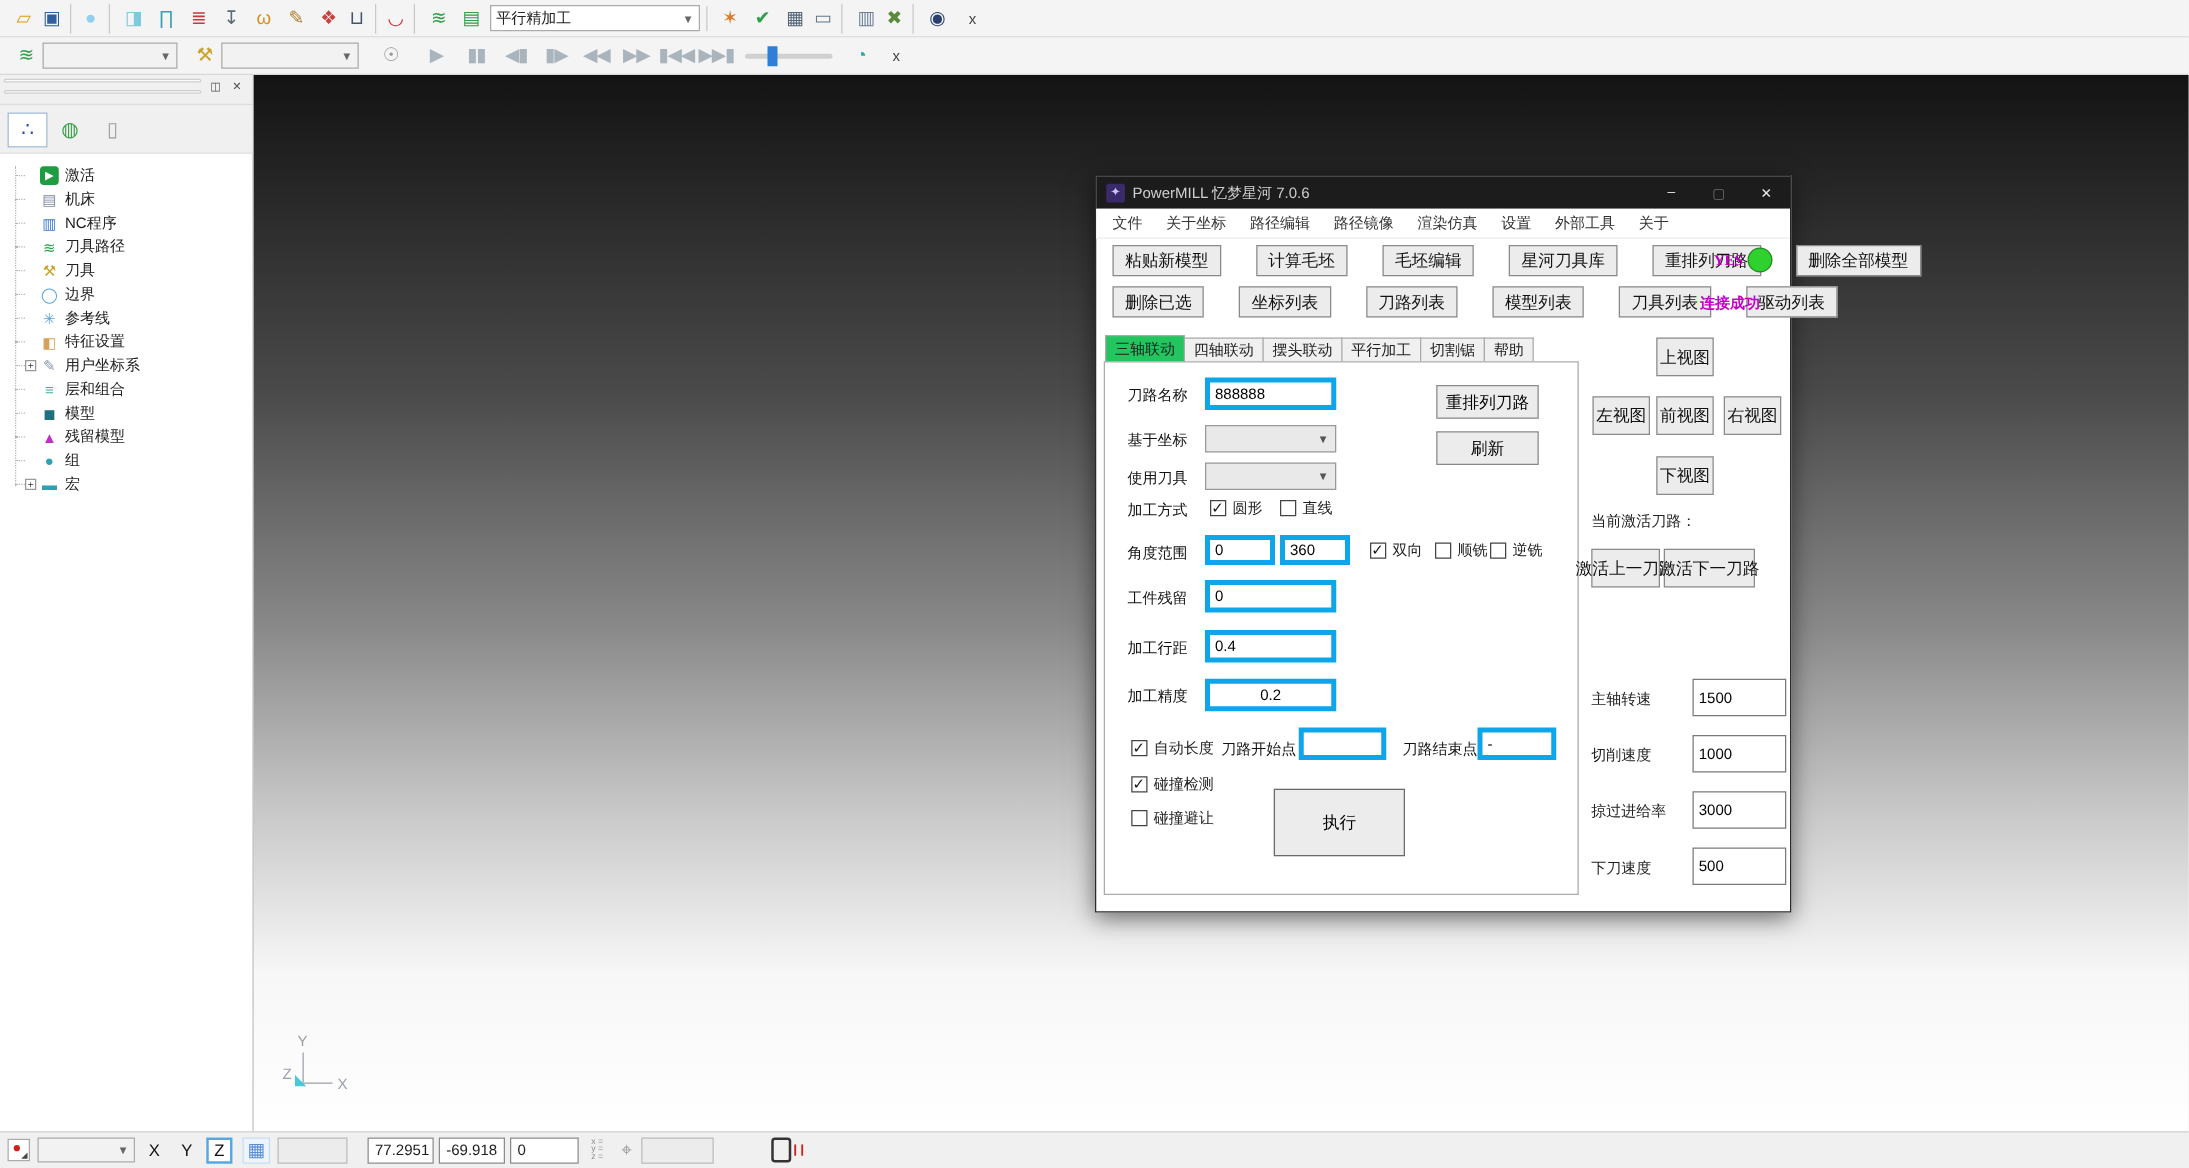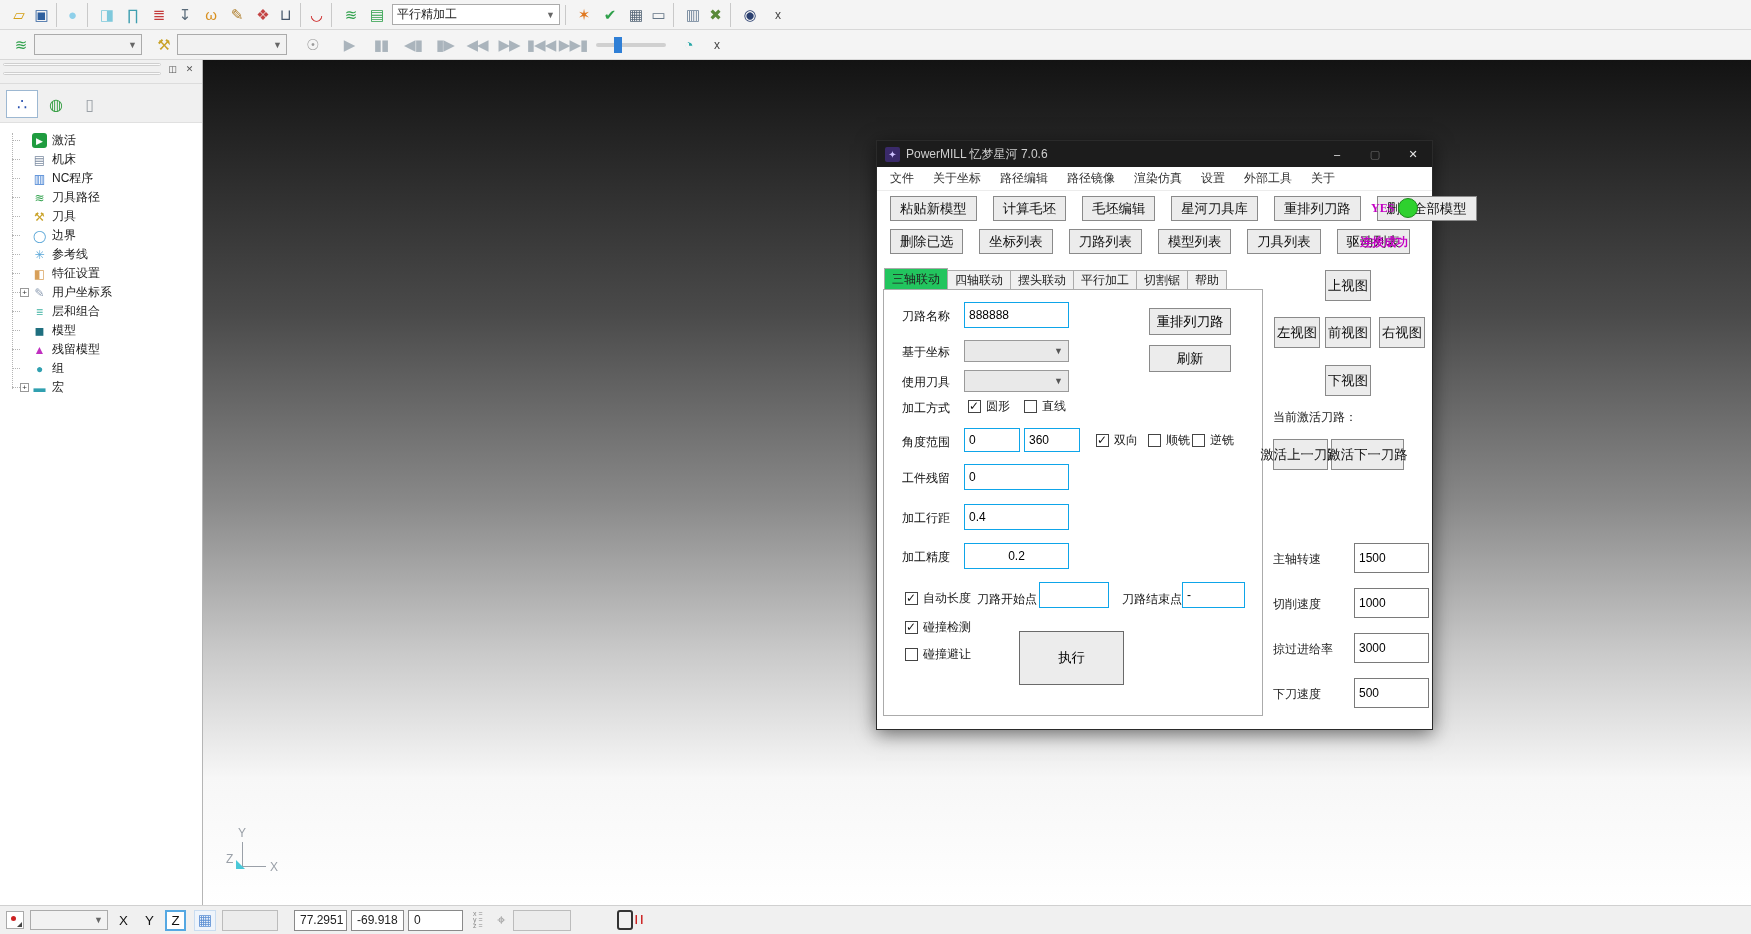--- a/index.html
+++ b/index.html
@@ -71,39 +71,39 @@
   #dlg-title { color:#cfcfcf; }
   #dlg-winbtns { margin-left:auto; display:flex; height:26px; }
   .winbtn { width:38px; height:26px; display:flex; align-items:center; justify-content:center; color:#e6e6e6; font-size:11px; }
   .winbtn.max { color:#6f6f6f; }
   #dlg-menubar { height:24px; display:flex; align-items:center; gap:19px; padding-left:13px;
     border-bottom:1px solid #ececec; background:#fff; }
   .menu-item { color:#333; white-space:nowrap; }
 
   .btn { background:#ececec; border:1px solid #8a8a8a; display:inline-flex; align-items:center;
     justify-content:center; color:#111; white-space:nowrap; }
-  .dlg-row { position:absolute; left:13px; display:flex; gap:16px; }
+  .dlg-row { position:absolute; left:13px; display:flex; gap:28px; }
   .dlg-row .btn { height:25px; padding:0 9px; }
   #dlg-row1 { top:55px; }
   #dlg-row2 { top:88px; }
   .magenta { color:#c400c4; font-weight:bold; font-family:"Liberation Serif","DejaVu Serif",serif; }
   #yes-label { position:absolute; left:494px; top:60px; font-size:12px; }
   #green-light { position:absolute; left:521px; top:57px; width:20px; height:20px; border-radius:50%;
     background:#2ed12e; border:1px solid #1c8a1c; }
   #connect-status { position:absolute; left:483px; top:93px; }
 
   #dlg-tabs { position:absolute; left:7px; top:129px; display:flex; }
   .tab { height:19px; padding:0 7px; display:flex; align-items:center; border:1px solid #ababab;
     border-bottom:none; background:#f0f0f0; color:#222; position:relative; margin-right:-1px; }
   .tab.active { background:#22c55e; height:21px; top:-2px; z-index:2; }
 
   #dlg-panel { position:absolute; left:6px; top:148px; width:380px; height:427px; background:#fff;
     border:1px solid #ababab; }
   .f-label { position:absolute; white-space:nowrap; color:#111; }
-  .f-input { position:absolute; height:26px; border:1px solid #0ea5e9; background:#fff; padding:0 4px;
+  .f-input { position:absolute; height:26px; border:4px solid #0ea5e9; background:#fff; padding:0 4px;
     font:12px "Liberation Sans","DejaVu Sans",sans-serif; }
   .f-select { position:absolute; height:22px; background:#e9e9e9; border:1px solid #9a9a9a;
     display:flex; align-items:center; }
   .f-select .chev { margin-left:auto; margin-right:5px; color:#555; font-size:9px; }
   .cb { position:absolute; display:flex; align-items:center; gap:5px; }
   .cb-box { width:13px; height:13px; border:1px solid #444; background:#fff; position:relative; flex:0 0 auto; }
   .cb-box[data-checked="true"]::after { content:"✓"; position:absolute; left:0px; top:-2px; font-size:12px; color:#111; }
   .panel-btn { position:absolute; background:#ececec; border:1px solid #8a8a8a; display:flex;
     align-items:center; justify-content:center; }
 

